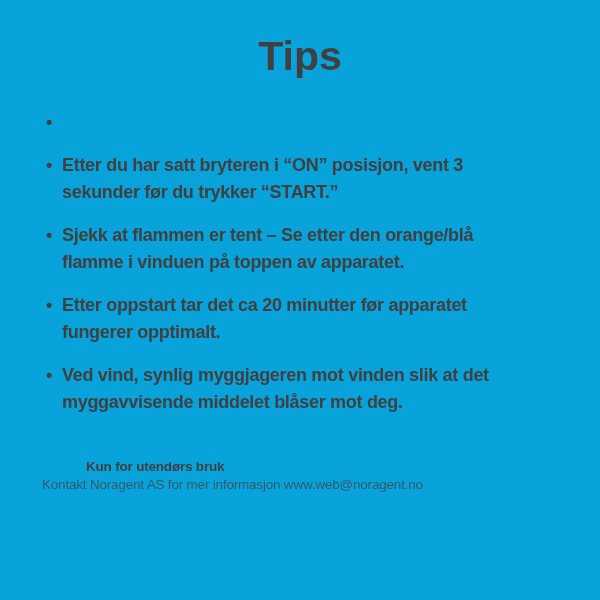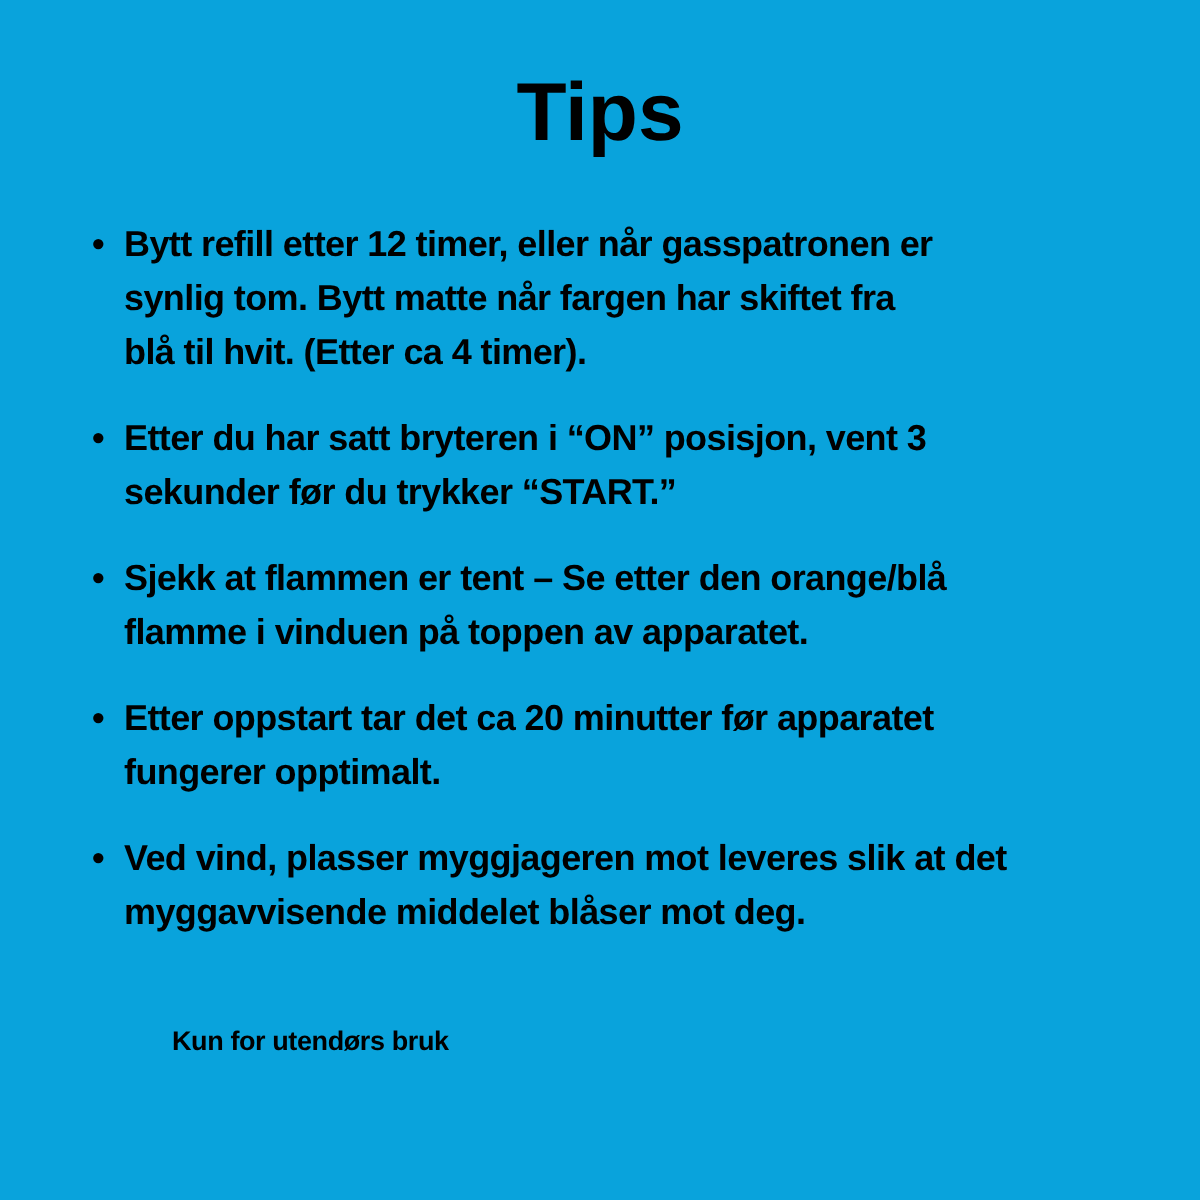--- a/index.html
+++ b/index.html
@@ -1,21 +1,21 @@
 <!DOCTYPE html>
 <html><head>
 <meta charset="utf-8">
 <style>
   html, body { margin: 0; padding: 0; }
   .card {
     position: relative;
     width: 600px;
     height: 600px;
     background: #09A3DC;
-    color: #000000;
+    color: #404040;
     font-family: "Liberation Sans", sans-serif;
     box-sizing: border-box;
     overflow: hidden;
   }
   .title {
     margin: 0;
     padding-top: 36px;
     text-align: center;
     font-size: 41px;
     line-height: 41px;
@@ -55,43 +55,41 @@
 </head>
 <body>
 
 <div class="card">
 
   <h1 class="title">Tips</h1>
 
   <ul class="tips-list">
     <li class="tip">
       <span class="dot">•</span>
-      <span class="tip-text">Bytt refill etter 12 timer, eller når gasspatronen er
-synlig tom. Bytt matte når fargen har skiftet fra
-blå til hvit. (Etter ca 4 timer).</span>
     </li>
     <li class="tip">
       <span class="dot">•</span>
       <span class="tip-text">Etter du har satt bryteren i “ON” posisjon, vent 3
 sekunder før du trykker “START.”</span>
     </li>
     <li class="tip">
       <span class="dot">•</span>
       <span class="tip-text">Sjekk at flammen er tent – Se etter den orange/blå
 flamme i vinduen på toppen av apparatet.</span>
     </li>
     <li class="tip">
       <span class="dot">•</span>
       <span class="tip-text">Etter oppstart tar det ca 20 minutter før apparatet
 fungerer opptimalt.</span>
     </li>
     <li class="tip">
       <span class="dot">•</span>
-      <span class="tip-text">Ved vind, plasser myggjageren mot leveres slik at det
+      <span class="tip-text">Ved vind, synlig myggjageren mot vinden slik at det
 myggavvisende middelet blåser mot deg.</span>
     </li>
   </ul>
 
   <footer class="footer">
     <div class="footer-line bold">Kun for utendørs bruk</div>
+    <div class="footer-line light">Kontakt Noragent AS for mer informasjon www.web@noragent.no</div>
   </footer>
 
 </div>
 
 </body></html>

